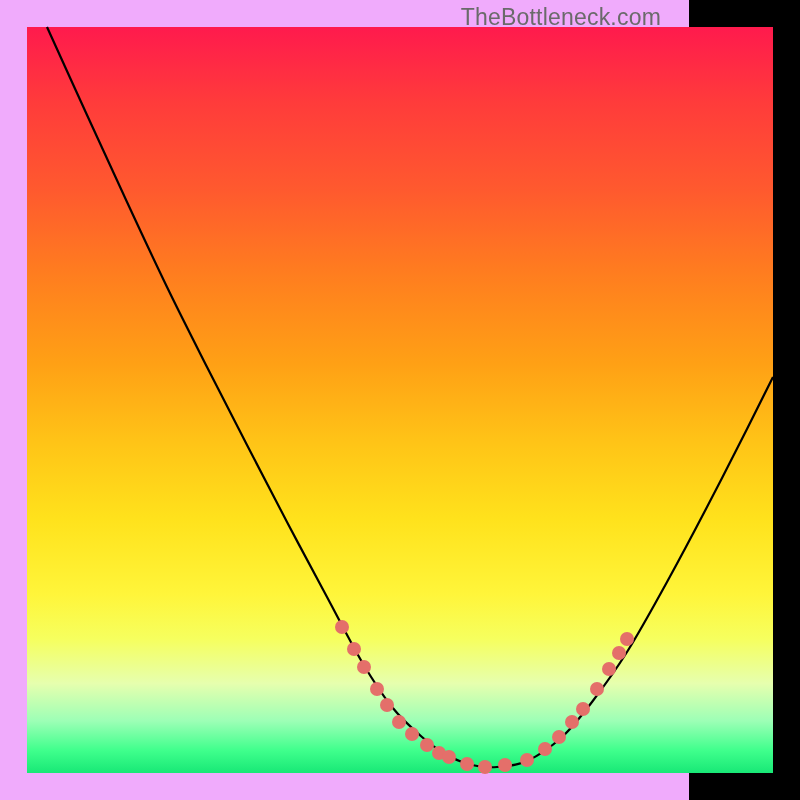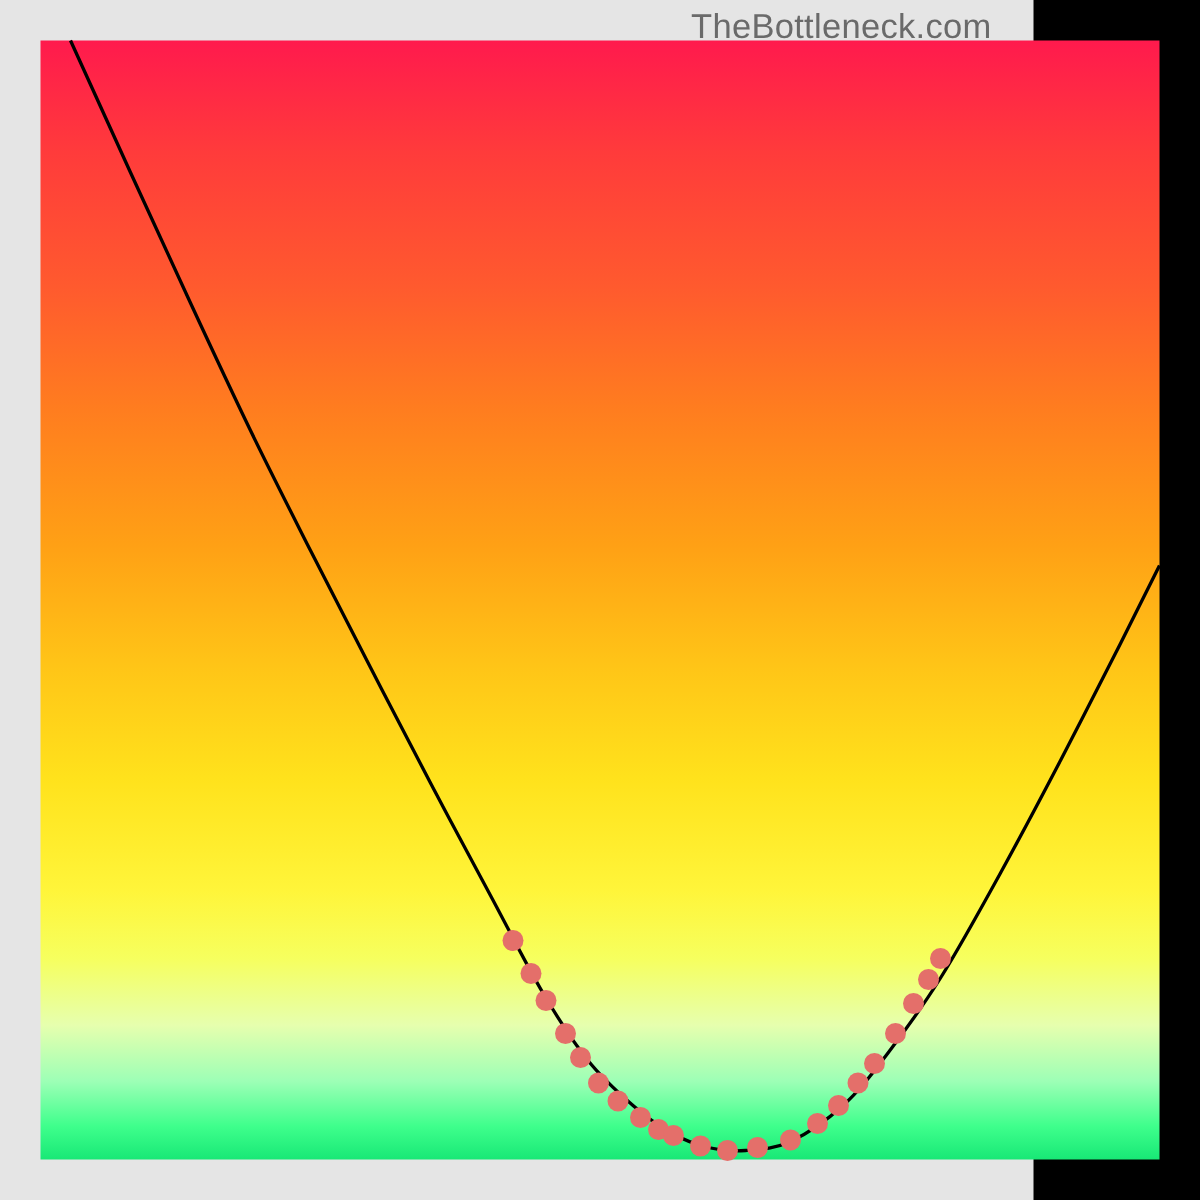--- a/index.html
+++ b/index.html
@@ -10,21 +10,21 @@
     background: #000;
     overflow: hidden;
     font-family: Arial, Helvetica, sans-serif;
   }
   .frame {
     position: absolute;
     left: 0;
     top: 0;
     width: 689px;
     height: 800px;
-    background: #e5e5e5;
+    background: #f0abfc;
     text-align: center;
   }
   .plot {
     position: absolute;
     left: 27px;
     top: 27px;
     width: 746px;
     height: 746px;
     background: linear-gradient(to bottom,
       #ff1a4d 0%,

